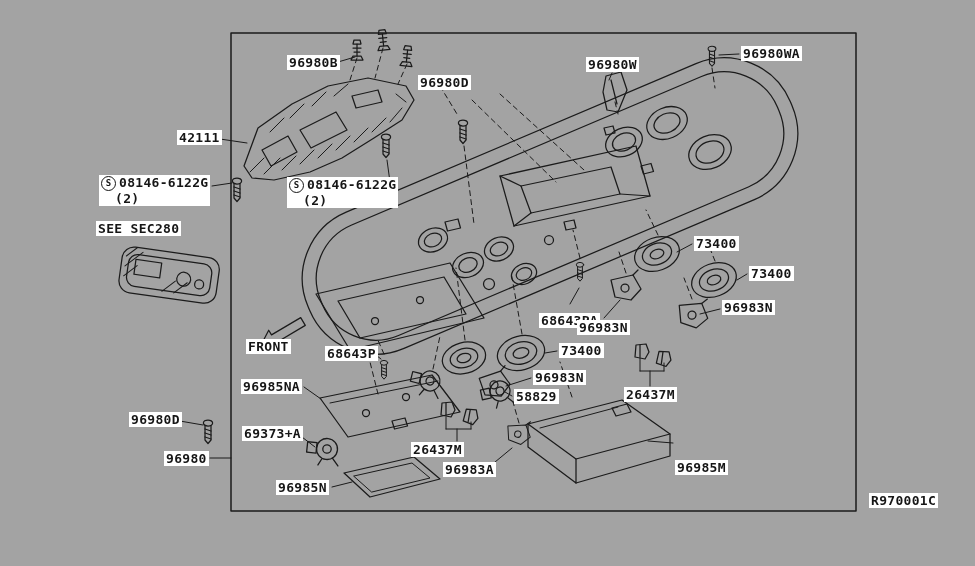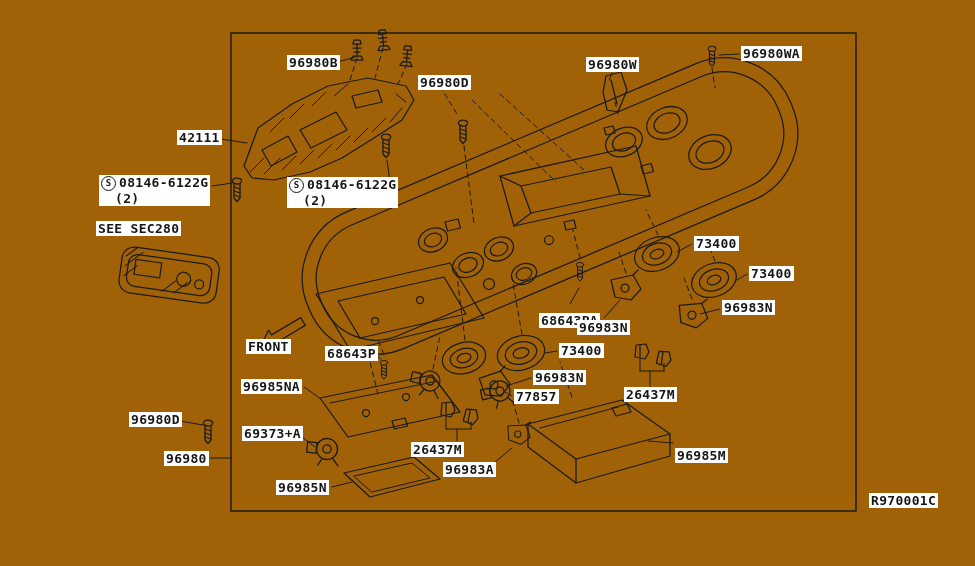--- a/index.html
+++ b/index.html
@@ -1,16 +1,16 @@
 <!DOCTYPE html>
 <html><head>
 <meta charset="utf-8">
 <style>
   html,body{margin:0;padding:0;background:#ffffff;}
-  .stage{position:relative;width:975px;height:566px;background:#a16207;overflow:hidden;
+  .stage{position:relative;width:975px;height:566px;background:#a3a3a3;overflow:hidden;
          font-family:"DejaVu Sans Mono","Liberation Mono",monospace;}
   svg{position:absolute;left:0;top:0;}
   #art path,#art rect,#art ellipse,#art circle,#art line,#art polyline,#art use{
       fill:none;stroke:#1b1b1b;stroke-width:1.25;stroke-linecap:round;stroke-linejoin:round;}
   #art .thick{stroke-width:1.5;}
   #art .thin, #art .thin *{stroke-width:1;}
   #art .dash, #art .dash *{stroke-dasharray:5 4;}
   .lbl{position:absolute;font-size:13px;font-weight:bold;color:#161616;letter-spacing:.3px;
        white-space:nowrap;background:#ffffff;padding:0 2px;line-height:15px;}
   .lbl .qty{margin-left:14px;font-weight:bold;}
@@ -279,25 +279,25 @@
   <div class="lbl" style="left:694px;top:236px">73400</div>
   <div class="lbl" style="left:749px;top:266px">73400</div>
   <div class="lbl" style="left:722px;top:300px">96983N</div>
   <div class="lbl" style="left:539px;top:313px">68643PA</div>
   <div class="lbl" style="left:577px;top:320px">96983N</div>
   <div class="lbl" style="left:246px;top:339px">FRONT</div>
   <div class="lbl" style="left:325px;top:346px">68643P</div>
   <div class="lbl" style="left:559px;top:343px">73400</div>
   <div class="lbl" style="left:241px;top:379px">96985NA</div>
   <div class="lbl" style="left:533px;top:370px">96983N</div>
-  <div class="lbl" style="left:514px;top:389px">77857</div>
+  <div class="lbl" style="left:514px;top:389px">58829</div>
   <div class="lbl" style="left:624px;top:387px">26437M</div>
   <div class="lbl" style="left:129px;top:412px">96980D</div>
   <div class="lbl" style="left:242px;top:426px">69373+A</div>
   <div class="lbl" style="left:164px;top:451px">96980</div>
   <div class="lbl" style="left:411px;top:442px">26437M</div>
-  <div class="lbl" style="left:675px;top:448px">96985M</div>
+  <div class="lbl" style="left:675px;top:460px">96985M</div>
   <div class="lbl" style="left:443px;top:462px">96983A</div>
   <div class="lbl" style="left:276px;top:480px">96985N</div>
   <div class="lbl" style="left:869px;top:493px">R970001C</div>
 </div>
 
 </div>
 
 </body></html>

